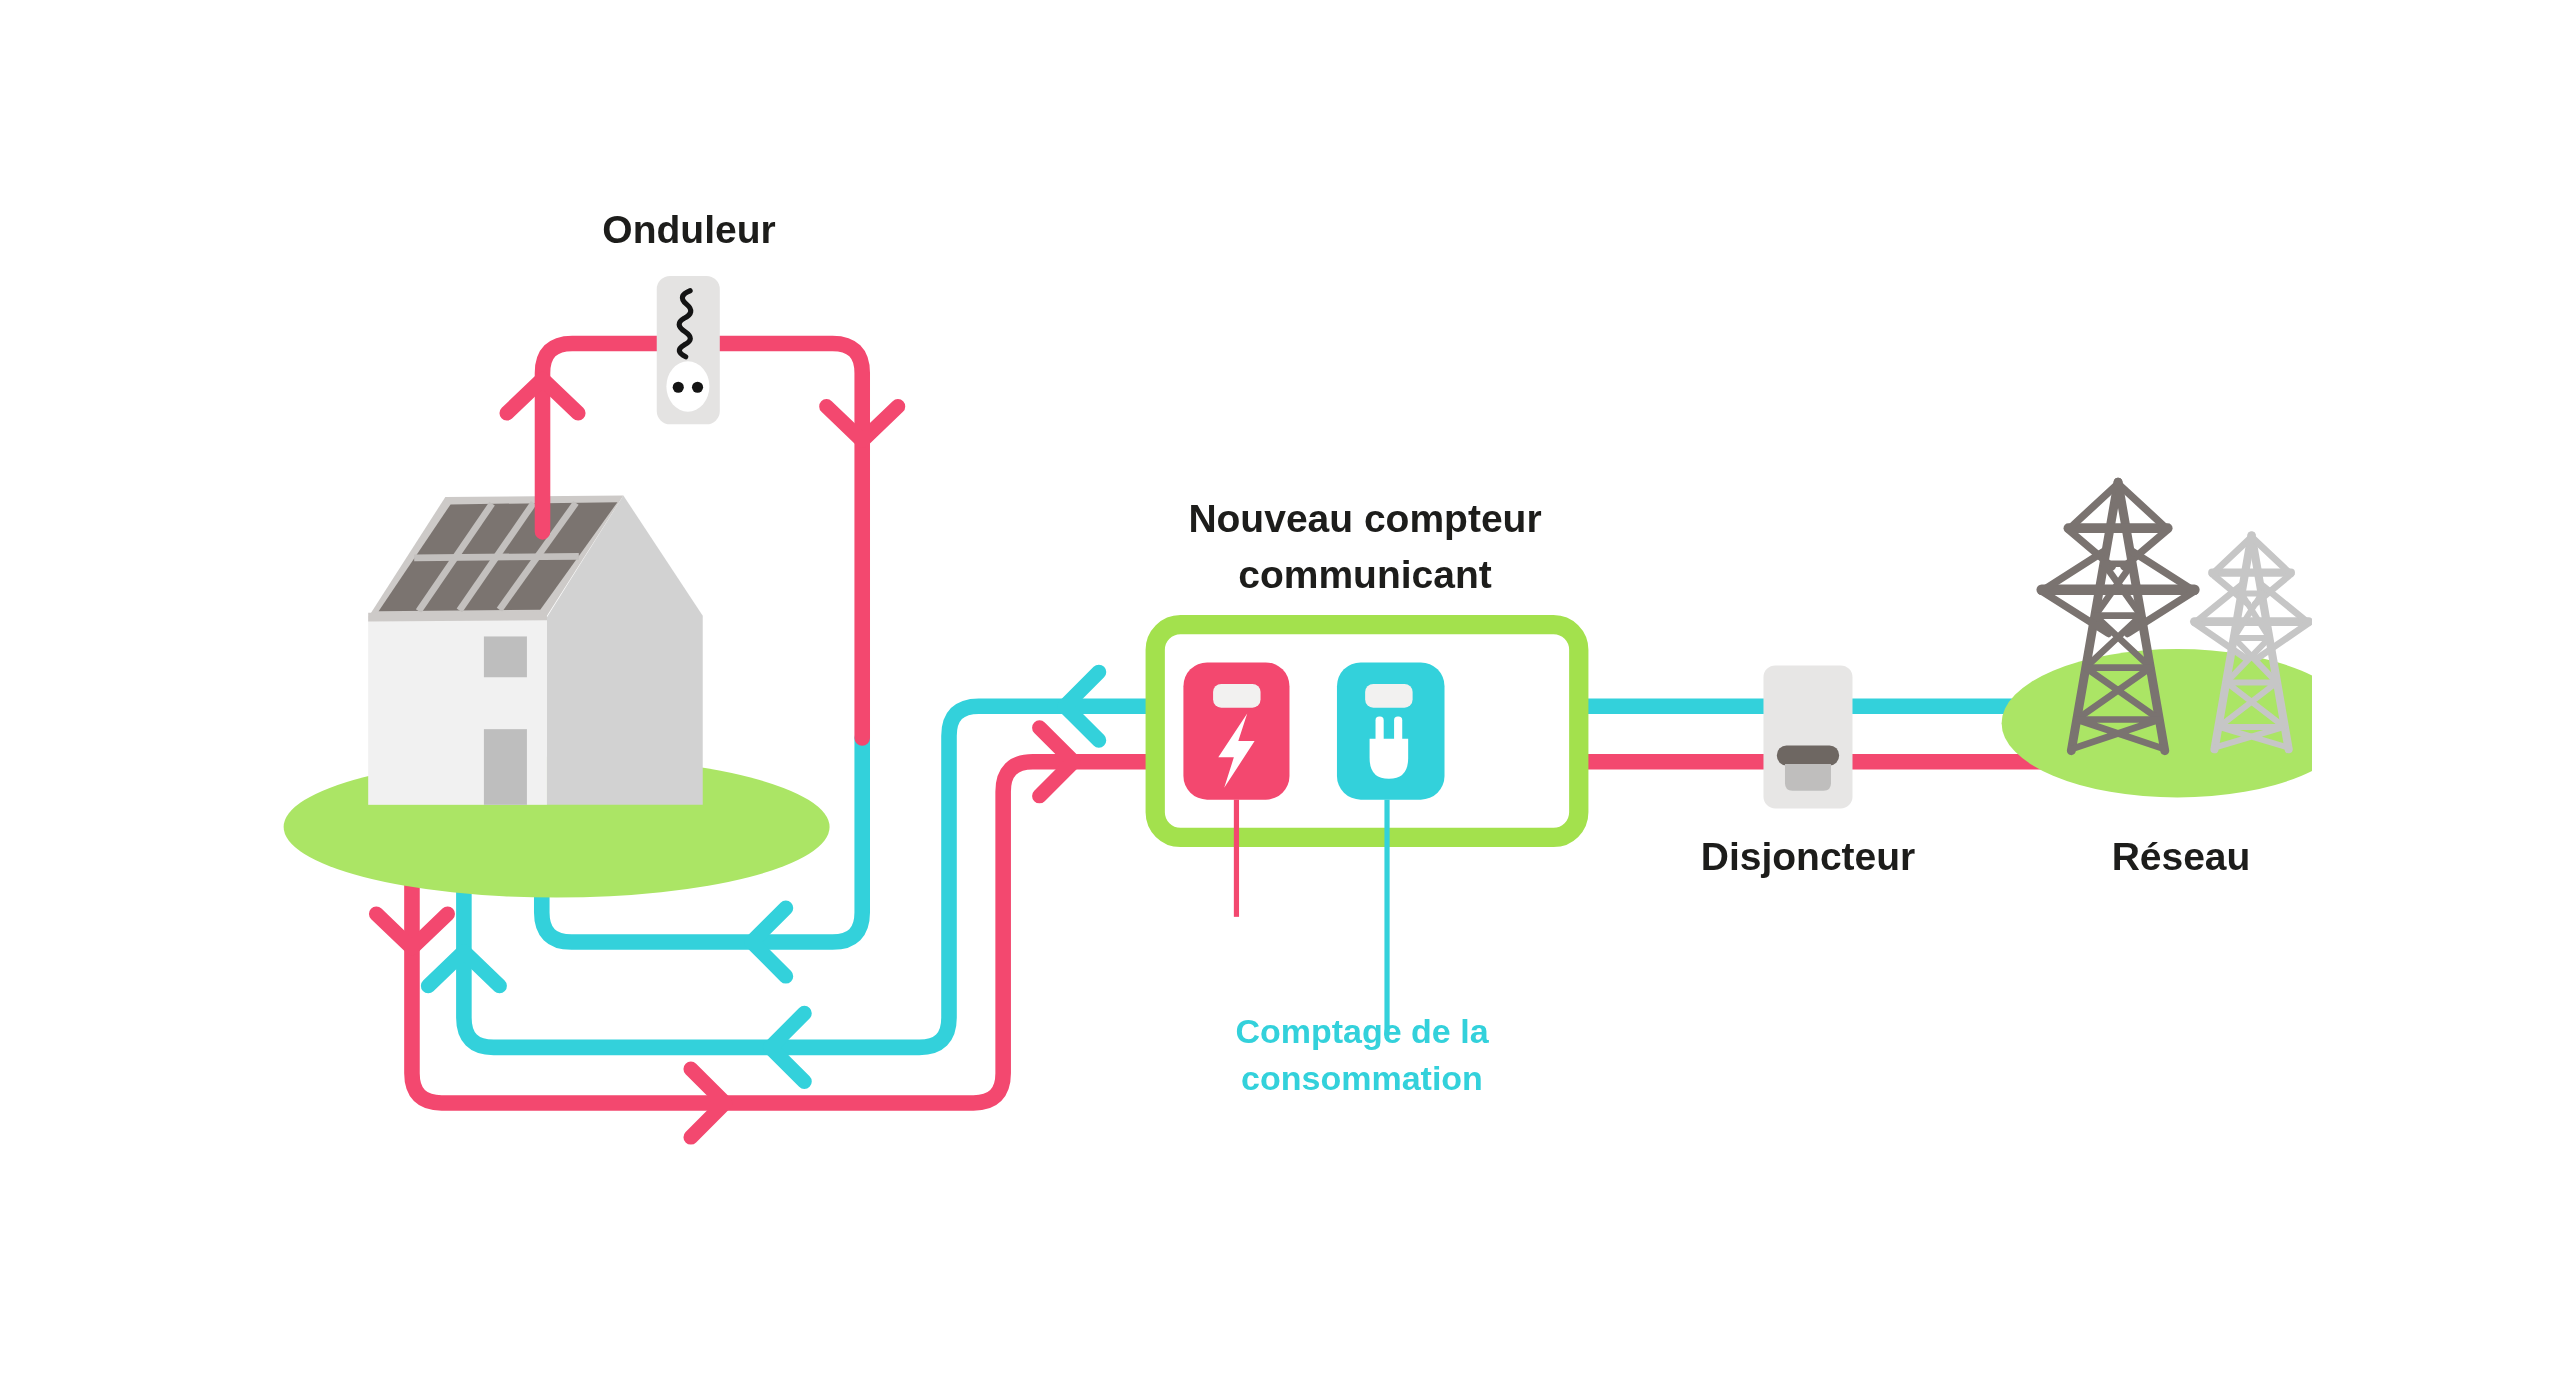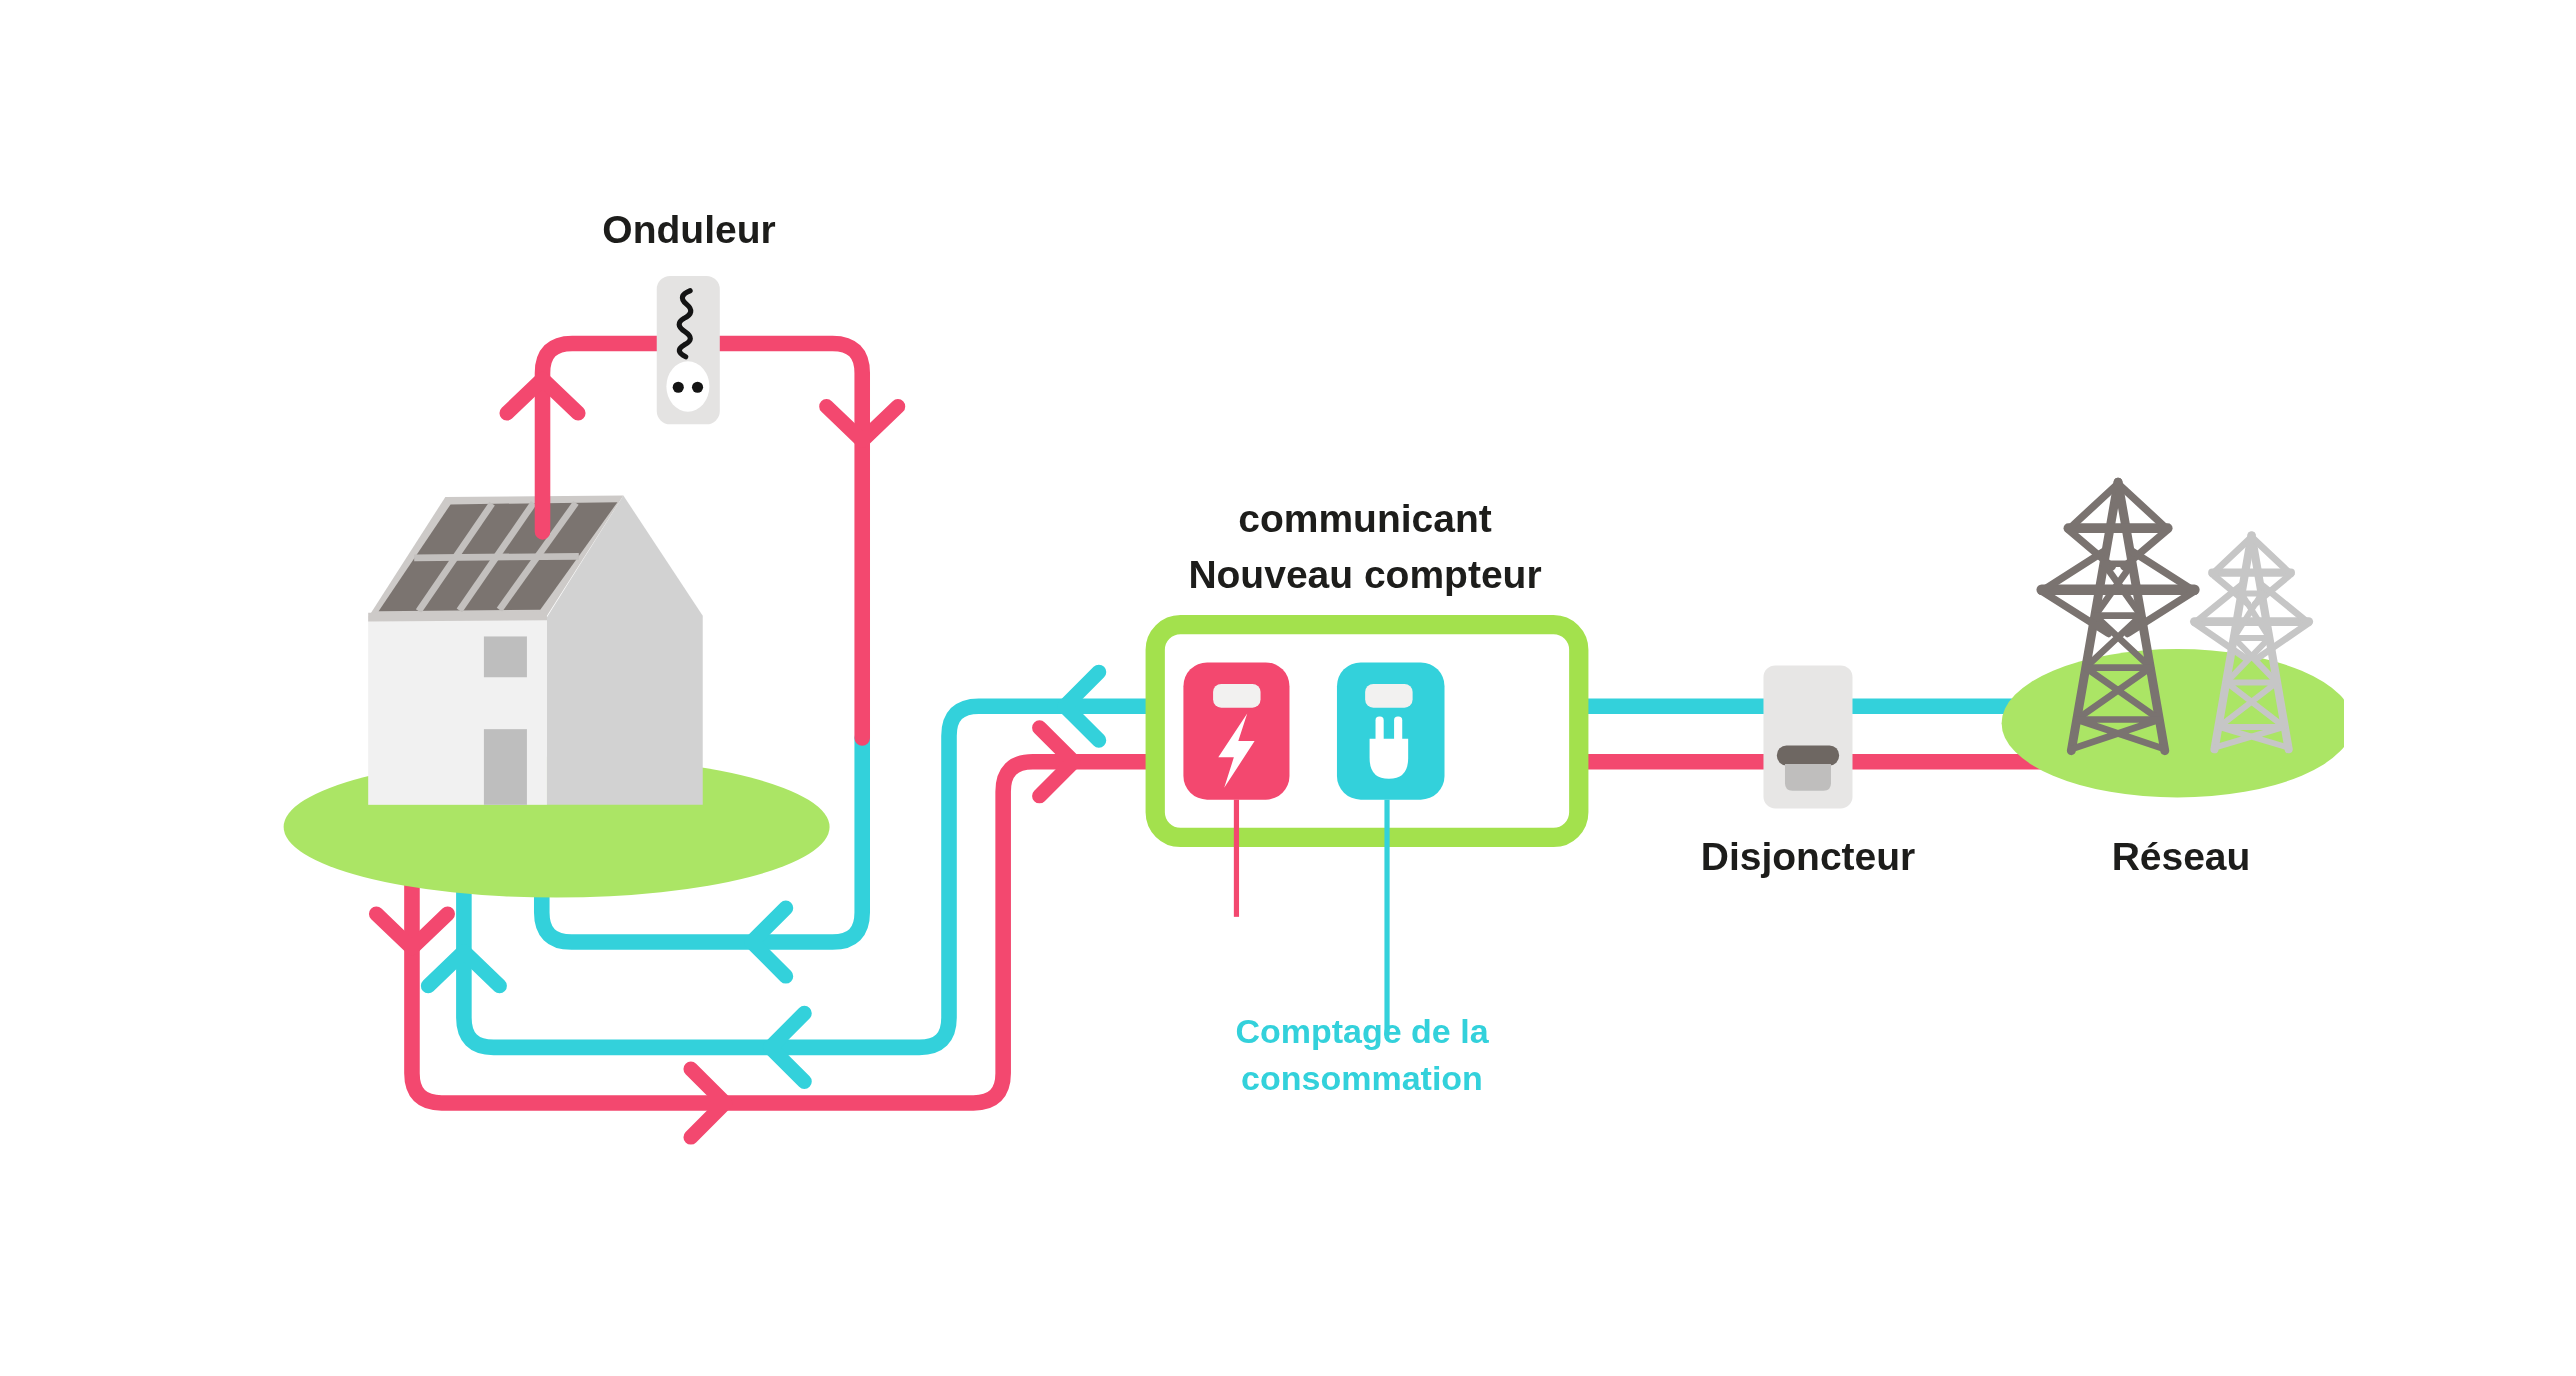--- a/index.html
+++ b/index.html
@@ -1,17 +1,17 @@
 <!DOCTYPE html>
 <html style="font-size:12px"><head>
 <meta charset="utf-8">
 <style>
   html,body{margin:0;padding:0;background:#ffffff;}
   #canvas{position:relative;width:2312px;height:1376px;background:#ffffff;overflow:hidden;
-          font-family:"Liberation Sans", sans-serif;padding-left:32px;}
+          font-family:"Liberation Sans", sans-serif;}
   #scene{position:absolute;left:0;top:0;}
   .lbl{position:absolute;font-weight:700;color:#1d1d1b;text-align:center;white-space:nowrap;}
   .lbl-black{font-size:39px;line-height:56px;}
   .lbl-pink{font-size:34px;line-height:47px;color:#f3486f;}
   .lbl-cyan{font-size:34px;line-height:47px;color:#33d1db;}
   .cx{transform:translateX(-50%);}
 </style>
 </head>
 <body>
 
@@ -128,22 +128,22 @@
     <g>
       <rect x="2377" y="897" width="120" height="193" rx="16" fill="#e7e6e5"></rect>
       <rect x="2395" y="1005" width="84" height="27" rx="13" fill="#6e6762"></rect>
       <path d="M 2406 1030 L 2468 1030 L 2468 1056 Q 2468 1066 2458 1066 L 2416 1066 Q 2406 1066 2406 1056 Z" fill="#bfbebd"></path>
     </g>
   </svg>
 
   <div class="lbl lbl-black cx" style="left:689px;top:202px;">Onduleur</div>
 
   <div class="lbl lbl-black cx" style="left:1365px;top:491px;">
+    <div>Nouveau compteur</div>
     <div>communicant</div>
-    <div>Nouveau compteur</div>
   </div>
 
   <div class="lbl lbl-black cx" style="left:1808px;top:829px;">Disjoncteur</div>
 
   <div class="lbl lbl-black cx" style="left:2181px;top:829px;">Réseau</div>
 
 
   <div class="lbl lbl-cyan cx" style="left:1362px;top:1008px;">
     <div>Comptage de la</div>
     <div>consommation</div>

